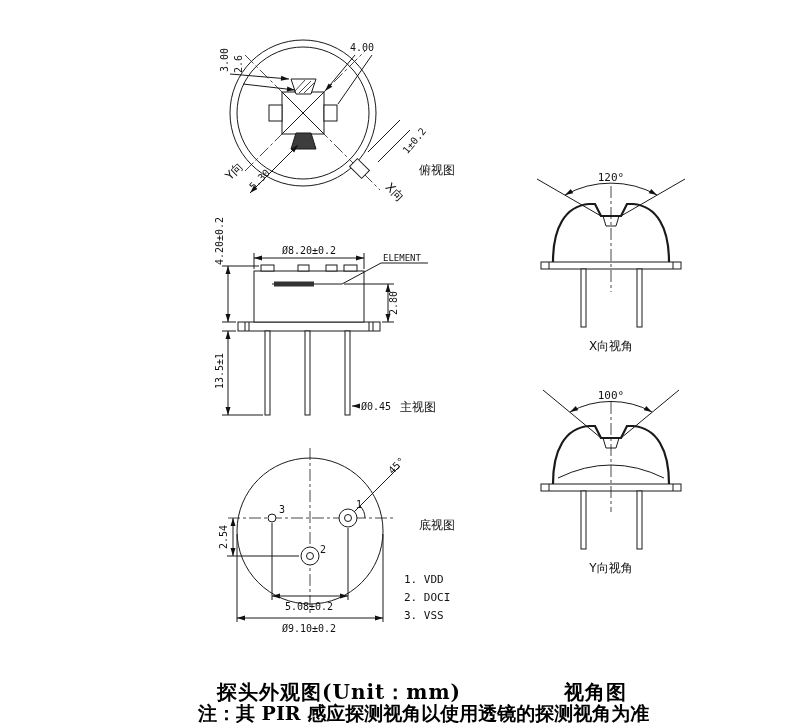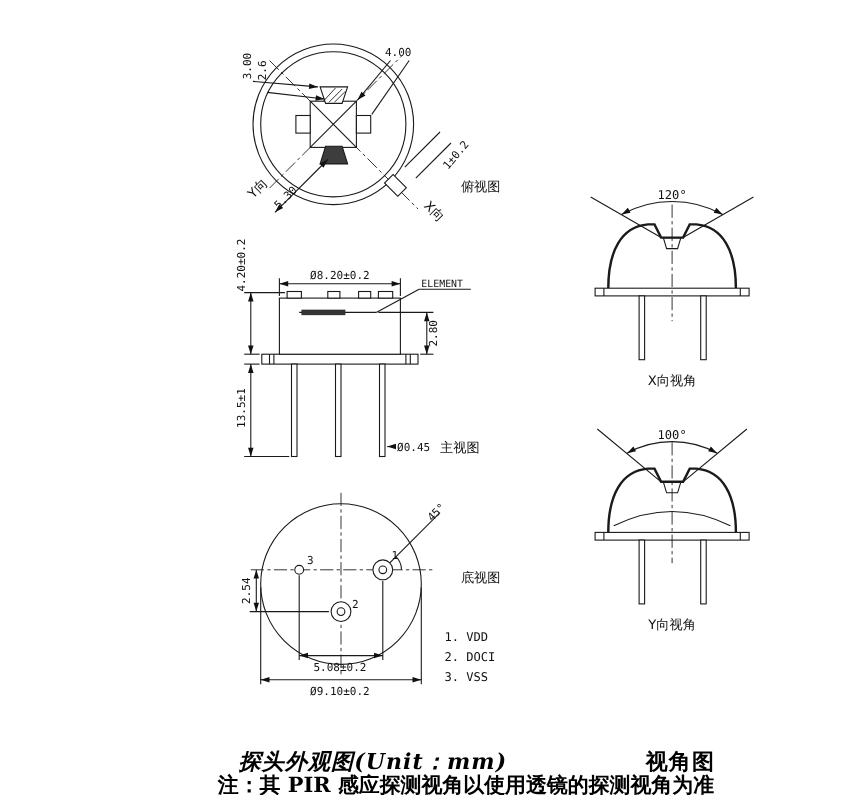--- a/index.html
+++ b/index.html
@@ -9,22 +9,22 @@
   svg text { stroke:none; fill:#111; }
   .dim  { font-family:"DejaVu Sans Mono","Liberation Mono",monospace; font-size:10px; }
   .dim9 { font-size:9px; }
   .dim11{ font-size:11px; }
   .cjk  { font-family:"DejaVu Sans","Liberation Sans",sans-serif; font-size:12px; }
   .cl   { stroke-dasharray:12,3,3,3; stroke-width:0.8; }
   .ah   { fill:#111; stroke:none; }
   .hatch{ stroke-width:0.8; }
   .caption { position:absolute; color:#000; font-family:"DejaVu Serif","Liberation Serif",serif;
              font-weight:bold; font-size:20px; letter-spacing:1px; white-space:nowrap; }
-  .caption-left  { left:217px; top:679px;font-style:italic; }
-  .caption-right { left:587px; top:679px; }
+  .caption-left  { left:217px; top:679px; }
+  .caption-right { left:564px; top:679px; }
   .note { position:absolute; left:198px; top:701px; color:#000; white-space:nowrap;
           font-family:"DejaVu Serif","Liberation Serif",serif; font-weight:bold; font-size:19px; }
 </style>
 </head>
 <body>
 
 <div class="page">
 
 <svg width="786" height="723" viewBox="0 0 786 723">
   <g stroke="#1a1a1a" stroke-width="1" fill="none" stroke-linecap="butt">

